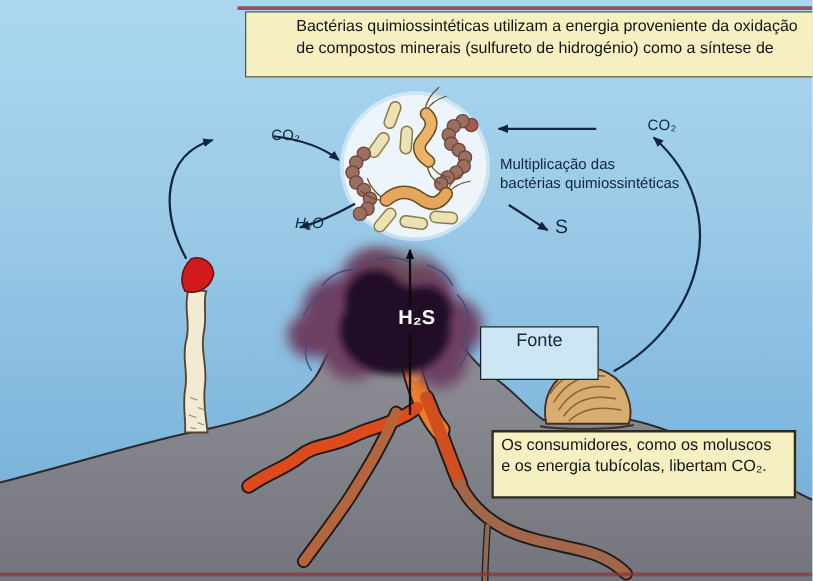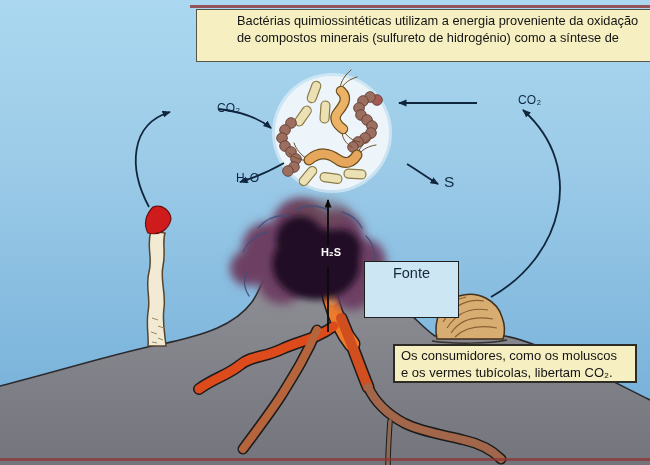--- a/index.html
+++ b/index.html
@@ -10,33 +10,33 @@
   }
   #frame *{box-sizing:border-box;}
   .redline{position:absolute;background:#8e3232;opacity:.8;}
   #scene{position:absolute;left:0;top:0;}
   .overlay{position:absolute;color:#0f2742;}
   .panel{
     background:#f6efc2;border:1.5px solid #55554a;color:#141414;
     font-size:12.8px;line-height:16.8px;padding:3px 8px 2px 8px;
   }
   #top-box{left:196px;top:9px;width:523px;height:53px;padding-left:40px;}
-  #consumers-box{left:393px;top:344px;width:244px;height:39px;border:2px solid #2c2c24;font-size:13px;line-height:16.5px;padding:2px 6px;}
+  #consumers-box{left:393px;top:344px;width:244px;height:55px;border:2px solid #2c2c24;font-size:13px;line-height:16.5px;padding:2px 6px;}
   #fonte-box{
-    left:364px;top:261px;width:95px;height:57px;background:#cde6f3;
+    left:384px;top:261px;width:95px;height:43px;background:#cde6f3;
     border:1.5px solid #1f1f1f;color:#16263c;font-size:14.5px;line-height:18px;
     text-align:center;padding-top:2px;
   }
   .chem{font-size:12px;letter-spacing:.2px;margin-left:36px;}
   #co2-left{left:181px;top:101px;}
-  #h2o-label{left:200px;top:171px;}
+  #h2o-label{left:200px;top:171px;font-style:italic;}
   #co2-right{left:482px;top:93px;}
   #s-label{left:444px;top:173px;font-size:15.5px;}
   #mult-label{left:400px;top:124px;font-size:12px;line-height:14.5px;}
-  #h2s-label{left:314px;top:246px;width:34px;text-align:center;color:#ffffff;font-weight:bold;font-size:11px;}
+  #h2s-label{left:314px;top:246px;width:34px;text-align:right;color:#ffffff;font-weight:bold;font-size:16px;}
 </style>
 </head>
 <body>
 
 <div id="frame">
 
   <svg id="scene" width="650" height="465" viewBox="0 0 650 465">
     <defs>
       <marker id="ah" markerUnits="userSpaceOnUse" markerWidth="10" markerHeight="9" refX="7.5" refY="3.5" orient="auto">
         <path d="M0,0 L8.5,3.5 L0,7 Z" fill="#10263c"></path>
@@ -201,27 +201,31 @@
   <div class="overlay panel" id="top-box">
     <div>Bactérias quimiossintéticas utilizam a energia proveniente da oxidação</div>
     <div>de compostos minerais (sulfureto de hidrogénio) como a síntese de</div>
   </div>
 
   <div class="overlay chem" id="co2-left">CO₂</div>
   <div class="overlay chem" id="h2o-label">H₂O</div>
   <div class="overlay chem" id="co2-right">CO₂</div>
   <div class="overlay" id="s-label">S</div>
 
+  <div class="overlay" id="mult-label">
+    <div>Multiplicação das</div>
+    <div>bactérias quimiossintéticas</div>
+  </div>
 
   <div class="overlay" id="h2s-label">H₂S</div>
 
   <div class="overlay" id="fonte-box">
     <div>Fonte</div>
   </div>
 
   <div class="overlay panel" id="consumers-box">
     <div>Os consumidores, como os moluscos</div>
-    <div>e os vermes tubícolas, libertam CO₂.</div>
+    <div>e os energia tubícolas, libertam CO₂.</div>
   </div>
 
   <div class="redline" style="left:190px;right:0;top:5px;height:2.5px;"></div>
   <div class="redline" style="left:0;right:0;top:458px;height:2.5px;opacity:.7;"></div>
 </div>
 
 </body></html>

